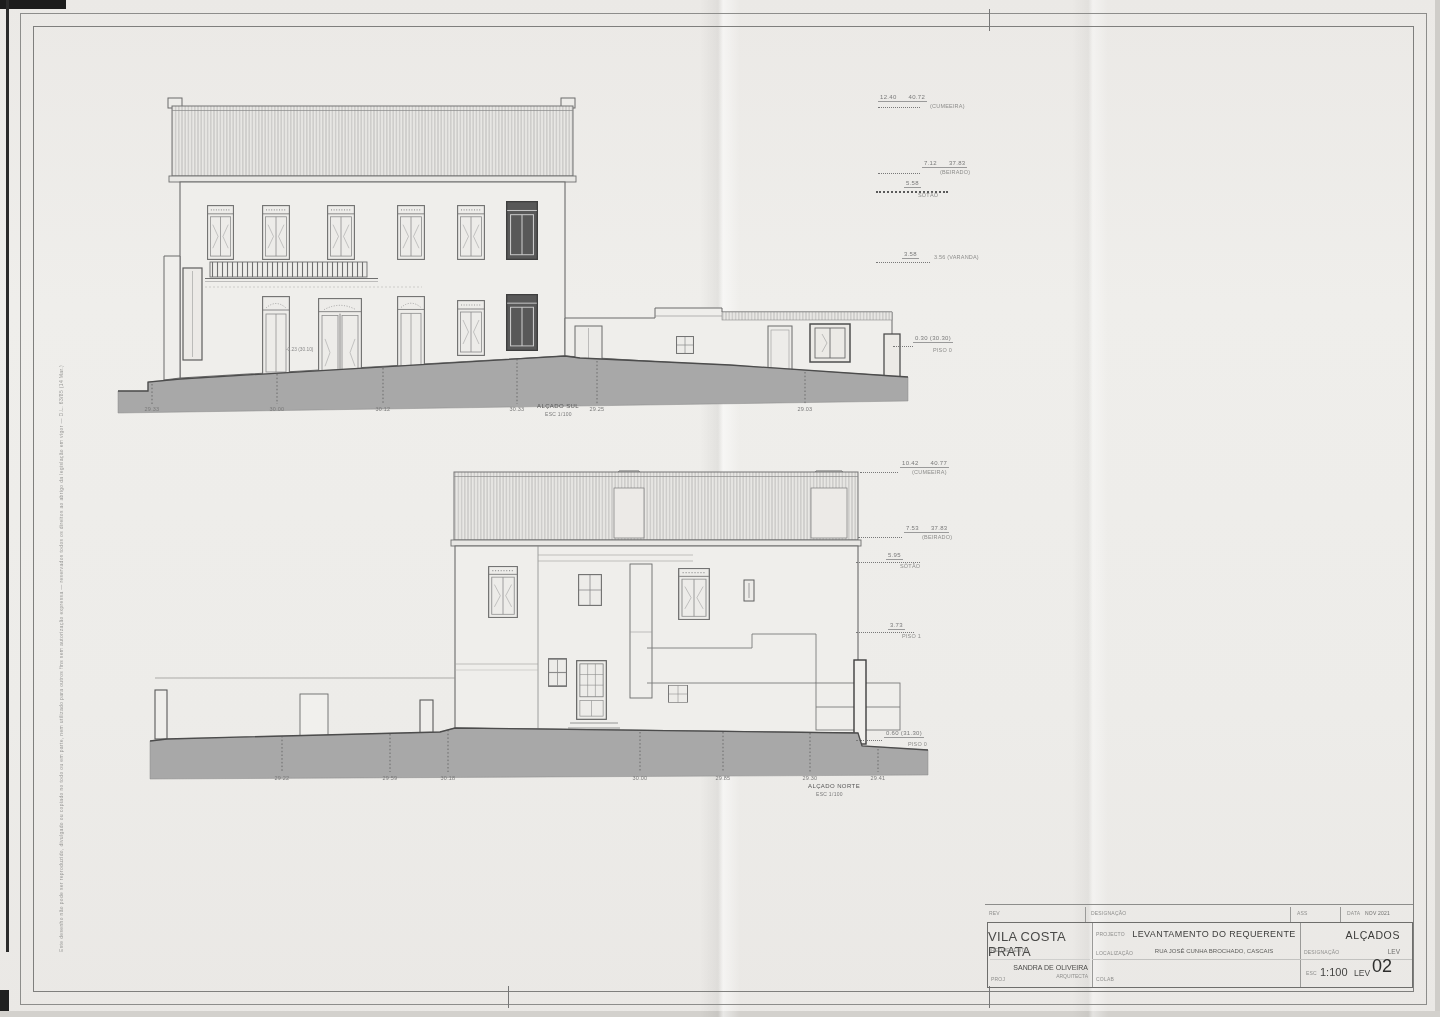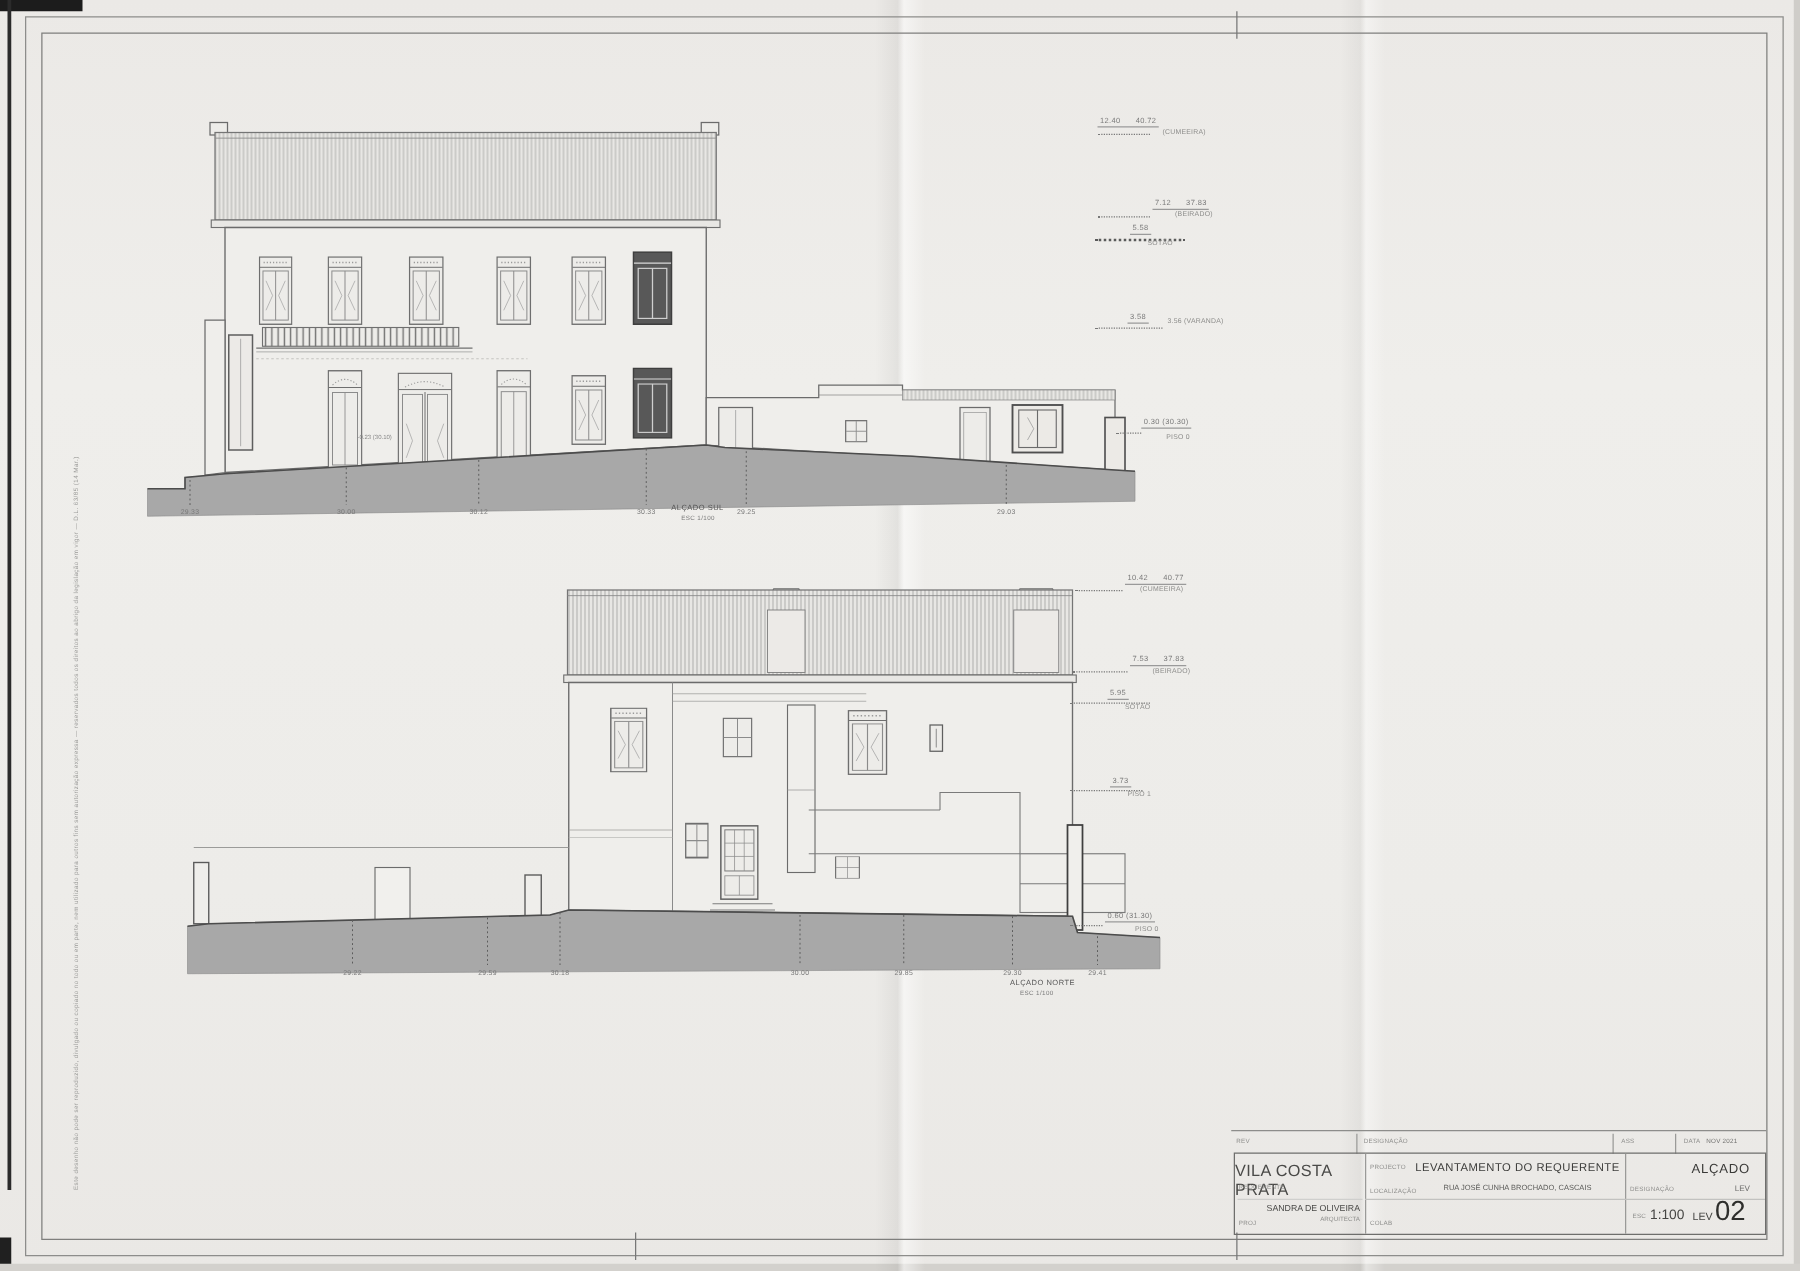--- a/index.html
+++ b/index.html
@@ -361,23 +361,23 @@
       <span class="tb" style="position:absolute;left:0;top:50px;width:100px;text-align:right;font-size:5px;color:#8f8f8d;">ARQUITECTA</span>
       <span class="tb-sm" style="left:3px;top:53px;">PROJ</span>
 
       <span class="tb-sm" style="left:108px;top:8px;">PROJECTO</span>
       <span class="tb-sm" style="left:108px;top:27px;">LOCALIZAÇÃO</span>
       <span class="tb-sm" style="left:108px;top:53px;">COLAB</span>
 
       <span class="tb" style="position:absolute;left:140px;top:6px;width:172px;text-align:center;font-size:9px;color:#3d3d3b;letter-spacing:.4px;white-space:nowrap;">LEVANTAMENTO DO REQUERENTE</span>
       <span class="tb" style="position:absolute;left:140px;top:25px;width:172px;text-align:center;font-size:6px;color:#5c5c5a;white-space:nowrap;">RUA JOSÉ CUNHA BROCHADO, CASCAIS</span>
 
-      <span class="tb" style="position:absolute;left:312px;top:6px;width:106px;text-align:right;font-size:10.5px;color:#3a3a38;letter-spacing:.6px;padding-right:6px;box-sizing:border-box;">ALÇADO</span>
+      <span class="tb" style="position:absolute;left:312px;top:6px;width:106px;text-align:right;font-size:10.5px;color:#3a3a38;letter-spacing:.6px;padding-right:6px;box-sizing:border-box;">ALÇADOS</span>
       <span class="tb-sm" style="left:316px;top:26px;">DESIGNAÇÃO</span>
       <span class="tb" style="position:absolute;left:312px;top:25px;width:106px;text-align:right;font-size:6.5px;color:#6f6f6d;padding-right:6px;box-sizing:border-box;">LEV</span>
       <span class="tb-sm" style="left:318px;top:47px;">ESC</span>
       <span class="tb" style="position:absolute;left:332px;top:43px;font-size:11px;color:#454543;">1:100</span>
       <span class="tb" style="position:absolute;left:366px;top:45px;font-size:8.5px;color:#454543;">LEV</span>
-      <span class="tb" style="position:absolute;left:384px;top:33px;font-size:22px;color:#2e2e2c;">02</span>
+      <span class="tb" style="position:absolute;left:384px;top:33px;font-size:18px;color:#2e2e2c;">02</span>
     </div>
   </div>
 
 </div>
 
 </body></html>

